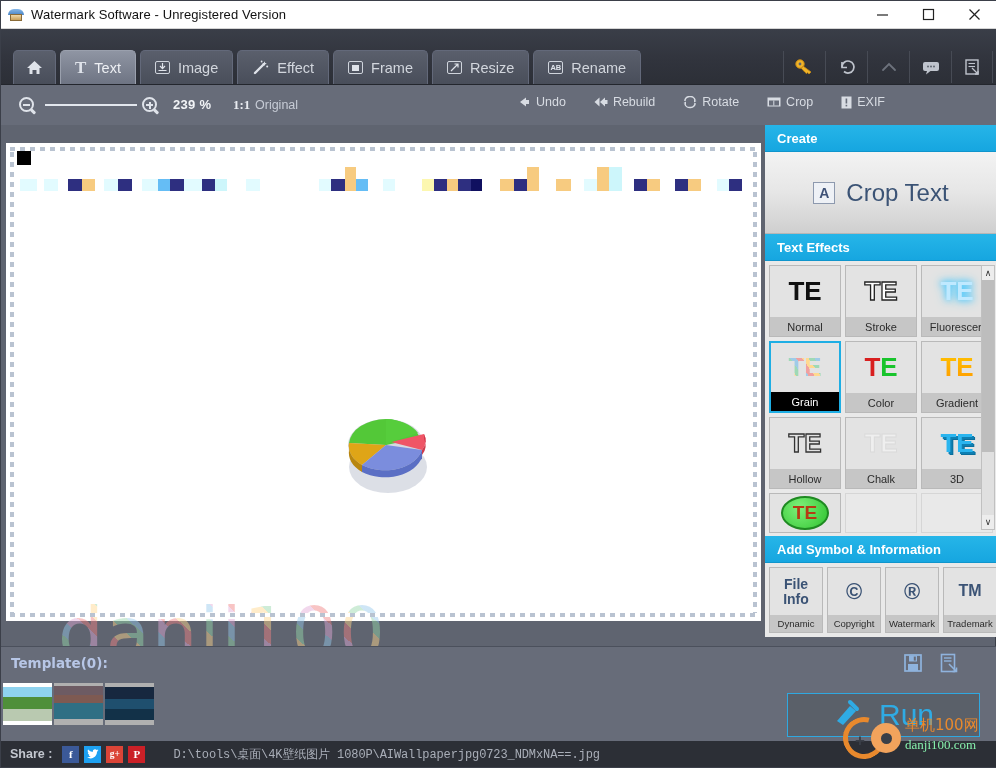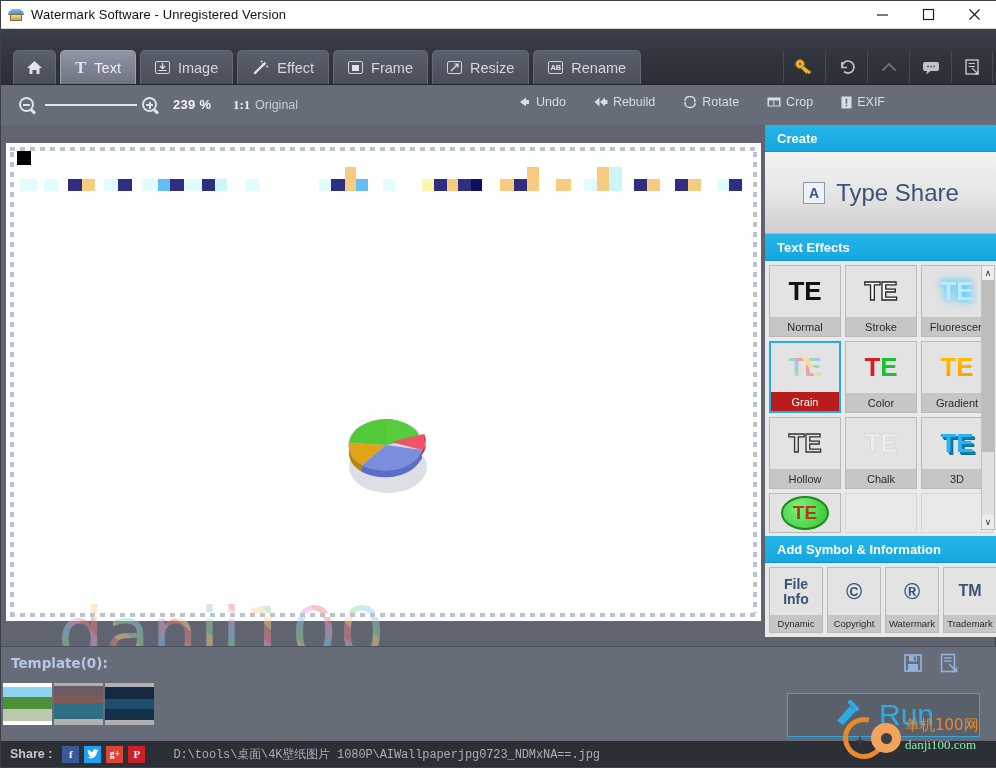--- a/index.html
+++ b/index.html
@@ -221,21 +221,21 @@
     flex: 1; display: flex; align-items: center; justify-content: center;
     font-size: 26px; font-weight: bold; font-family: "Liberation Sans", sans-serif;
     width: 100%;
   }
   .fx-label {
     width: 100%; height: 19px; background: #c6c6c6;
     font-size: 11px; color: #2b2b2b;
     display: flex; align-items: center; justify-content: center;
     white-space: nowrap; overflow: hidden;
   }
-  .fx-cell.sel .fx-label { background: #b91c1c; color: #fff; }
+  .fx-cell.sel .fx-label { background: #000000; color: #fff; }
   .s-normal { color: #111; }
   .s-stroke { color: #fff; -webkit-text-stroke: 1.3px #222; }
   .s-fluor  { color: #bfe9ff; text-shadow: 0 0 6px #46c8ff, 0 0 11px #46c8ff; }
   .s-grain  {
     color: #e3a6a6;
     background-image: repeating-linear-gradient(55deg,#f0a0a0 0 5px,#ffd98f 5px 10px,#9fd9b6 10px 15px,#9fcbe8 15px 20px);
     -webkit-background-clip: text; background-clip: text; -webkit-text-fill-color: transparent;
   }
   .s-color  { background-image: linear-gradient(90deg,#d81f1f 0 50%, #18c42c 50% 100%);
     -webkit-background-clip: text; background-clip: text; -webkit-text-fill-color: transparent; }
@@ -591,21 +591,21 @@
 
     <div class="wm-text">danji100</div>
     <div class="marching"></div>
   </div>
 
   <div class="rpanel">
 
     <div class="sec-head">Create</div>
     <div class="create-box">
       <span class="type-a">A</span>
-      <span class="type-text">Type Share</span>
+      <span class="type-text">Crop Text</span>
     </div>
 
     <div class="sec-head">Text Effects</div>
     <div class="fx-area">
       <div class="fx-grid">
 
         <div class="fx-cell">
           <div class="fx-sample s-normal">TE</div>
           <div class="fx-label">Normal</div>
         </div>

